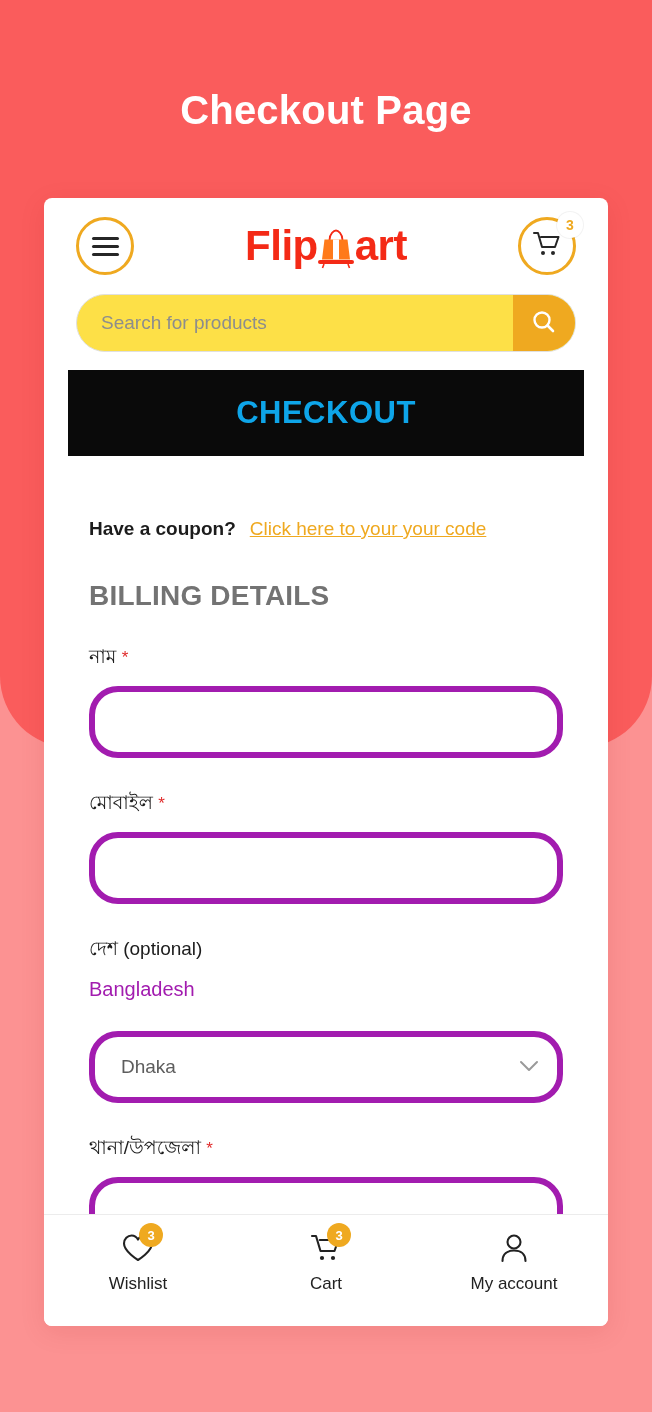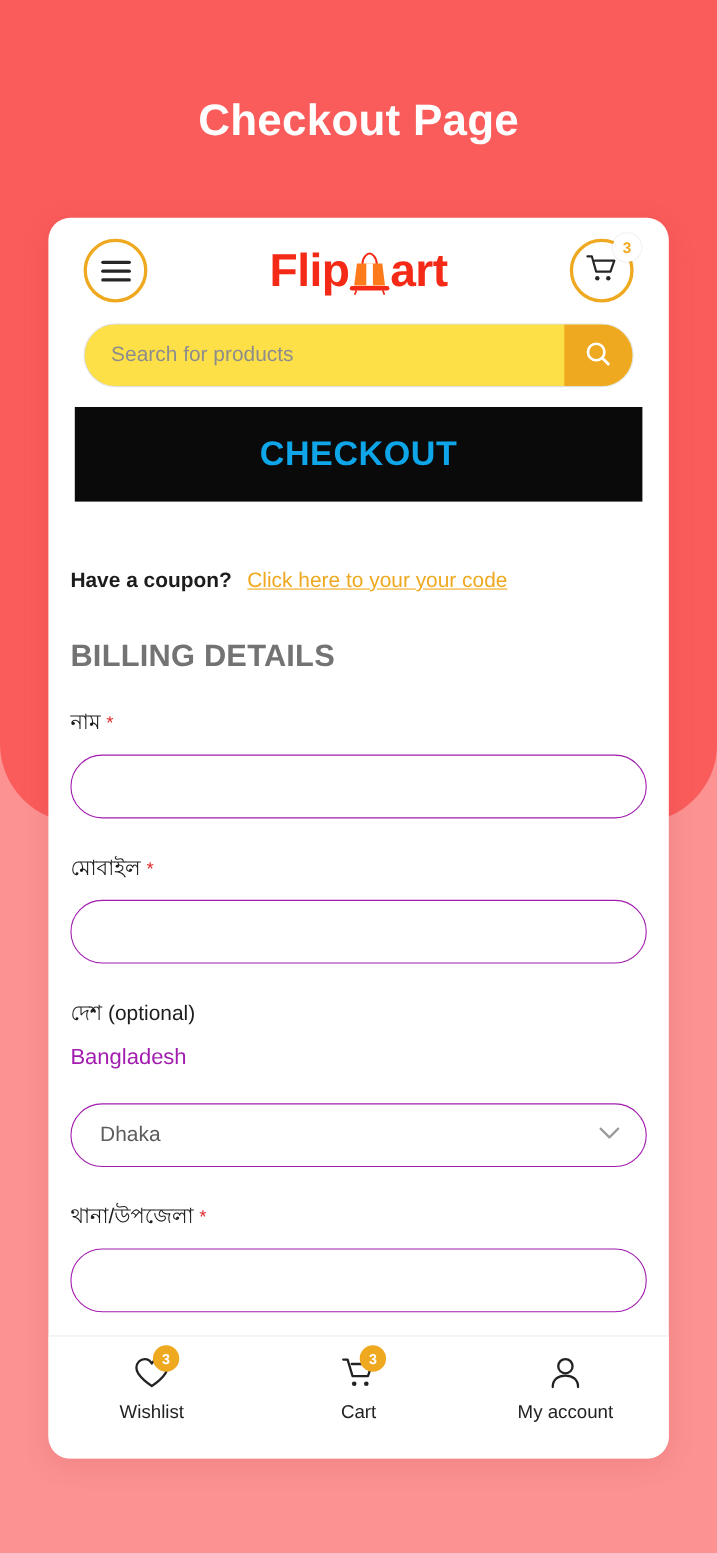--- a/index.html
+++ b/index.html
@@ -31,21 +31,21 @@
     color:#ffffff;
     font-size:40px;
     font-weight:700;
     letter-spacing:0.2px;
   }
   
   #phone {
     position:absolute; left:44px; top:198px;
     width:564px; height:1128px;
     background:#ffffff;
-    border-radius:20px;
+    border-radius:8px;
     z-index:5;
     overflow:hidden;
     box-shadow:0 6px 26px rgba(150,20,20,0.10);
   }
   
   .app-header {
     position:relative;
     height:96px;
     display:flex; align-items:center; justify-content:space-between;
     padding:0 32px;
@@ -119,21 +119,21 @@
     height:86px;
     background:#0a0a0a;
     display:flex; align-items:center; justify-content:center;
     color:#0ea5e9;
     font-size:31px;
     font-weight:700;
     letter-spacing:0.5px;
   }
   
   .content {
-    padding:0 20px;
+    padding:0 45px;
     position:relative;
     margin-top:24px;
   }
   .coupon-row {
     margin-top:62px;
     font-size:19px;
     color:#1c1c1c;
     display:flex; align-items:baseline; gap:14px;
   }
   .coupon-label { font-weight:700; }
@@ -153,22 +153,22 @@
   .field { margin-top:30px; }
   .field-label {
     font-size:19px;
     color:#1c1c1c;
     margin-bottom:12px;
     display:block;
   }
   .req { color:#e02b2b; font-size:17px; }
   .field-input {
     width:100%;
-    height:58px;
-    border:1px solid #a21caf;
+    height:72px;
+    border:6px solid #a21caf;
     border-radius:29px;
     background:#fff;
     padding:0 26px;
     font-size:19px;
     color:#5d5d5d;
     font-family:inherit;
     outline:none;
   }
   .field-static {
     font-size:20px;

